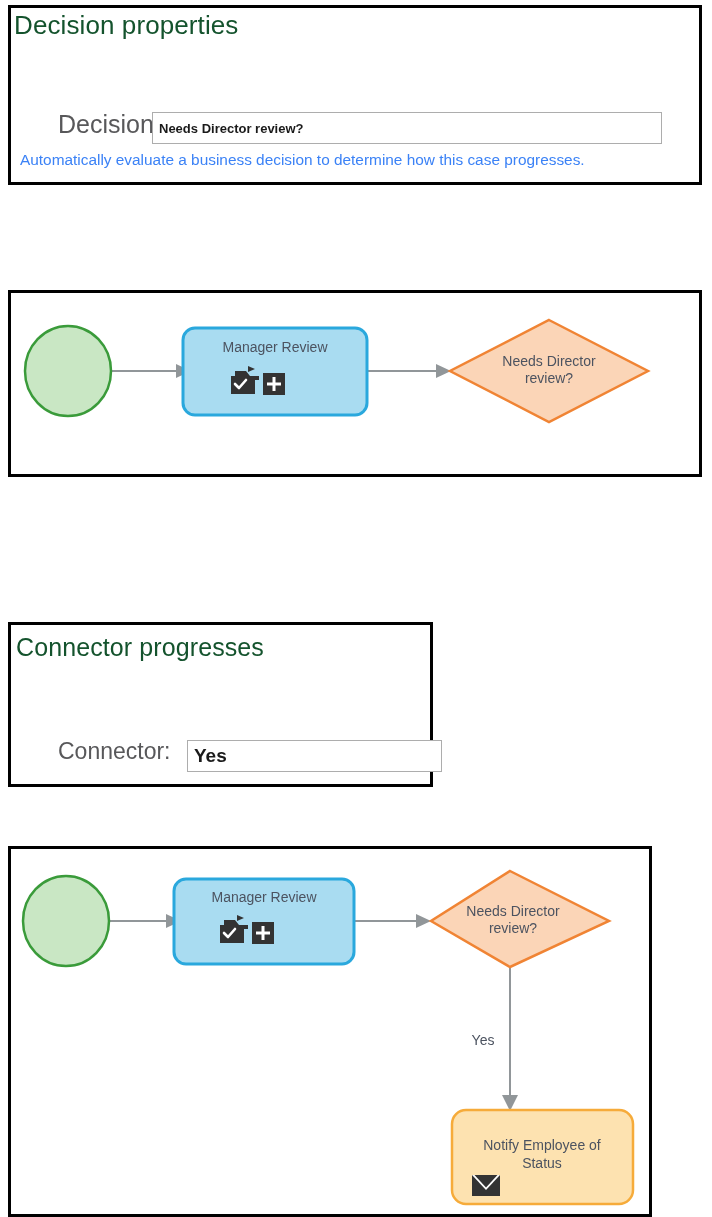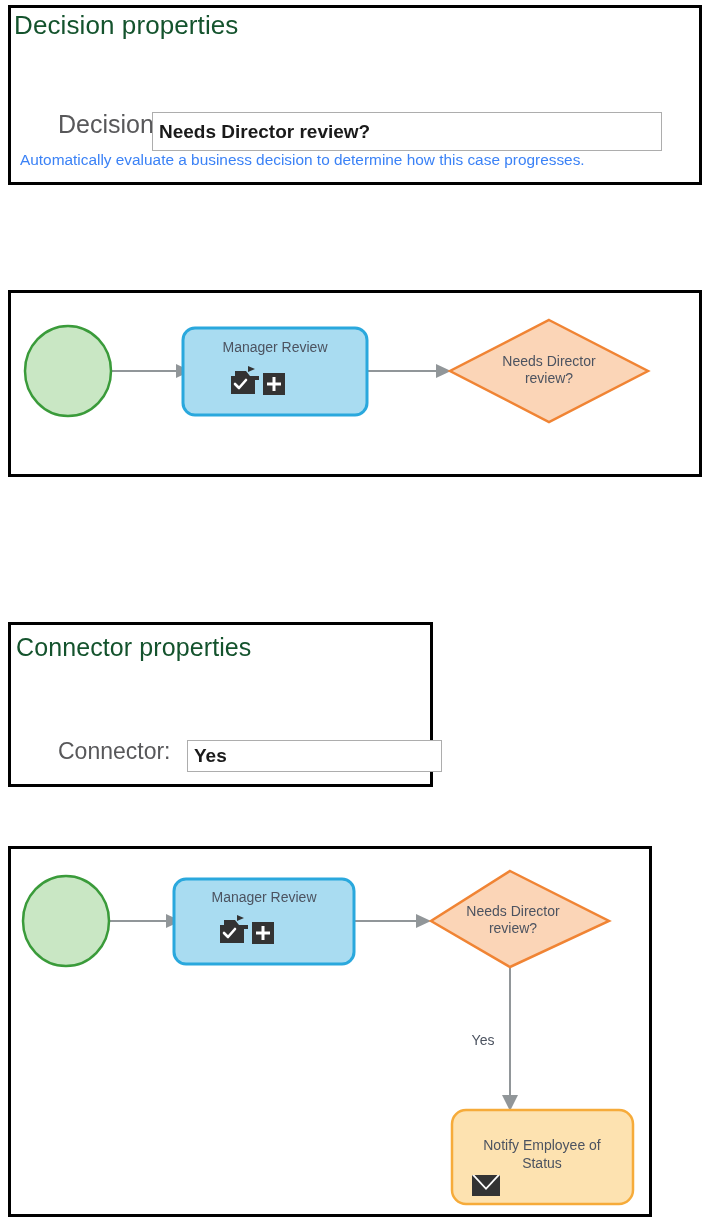--- a/index.html
+++ b/index.html
@@ -52,21 +52,21 @@
     position: absolute;
     color: #3b82f6;
     white-space: nowrap;
     margin-left: 8px;
   }
 
   
   #panel-decision { left: 8px;  top: 5px;   width: 694px; height: 180px; }
   #decision-title { left: 14px; top: 10px;  font-size: 26px; }
   #decision-label { left: 14px; top: 110px; font-size: 25px; }
-  #decision-input { left: 152px; top: 112px; width: 510px; height: 39px; font-size: 19px; }
+  #decision-input { left: 152px; top: 112px; width: 510px; height: 32px; font-size: 13px; }
   #decision-hint  { left: 12px;  top: 151px; font-size: 15.4px; }
 
   
   #panel-connector { left: 8px;  top: 622px; width: 425px; height: 165px; }
   #connector-title { left: 16px; top: 633px; font-size: 25px; }
   #connector-label { left: 14px; top: 738px; font-size: 23px; }
   #connector-input { left: 187px; top: 740px; width: 255px; height: 32px; font-size: 19px; }
 
   
   #panel-flow1 { left: 8px; top: 290px; width: 694px; height: 187px; }
@@ -132,21 +132,21 @@
 
     <g>
       <polygon points="538,27 637,78 538,129 439,78" fill="#fbd5b7" stroke="#f08434" stroke-width="2.5"></polygon>
       <text class="node-text" x="538" y="73">Needs Director</text>
       <text class="node-text" x="538" y="90">review?</text>
     </g>
   </svg>
 </div>
 
 <div class="panel" id="panel-connector"></div>
-<div class="prop-title" id="connector-title">Connector properties</div>
+<div class="prop-title" id="connector-title">Connector progresses</div>
 <div class="prop-label" id="connector-label">Connector:</div>
 <input class="prop-input" id="connector-input" type="text" value="Yes" style="">
 
 <div class="panel" id="panel-flow2">
   <svg class="flow-svg" width="638" height="365" viewBox="0 0 638 365">
 
     <g>
       <line x1="96" y1="72" x2="155" y2="72" stroke="#919699" stroke-width="2"></line>
       <polygon points="155,65 170,72 155,79" fill="#919699"></polygon>
     </g>

